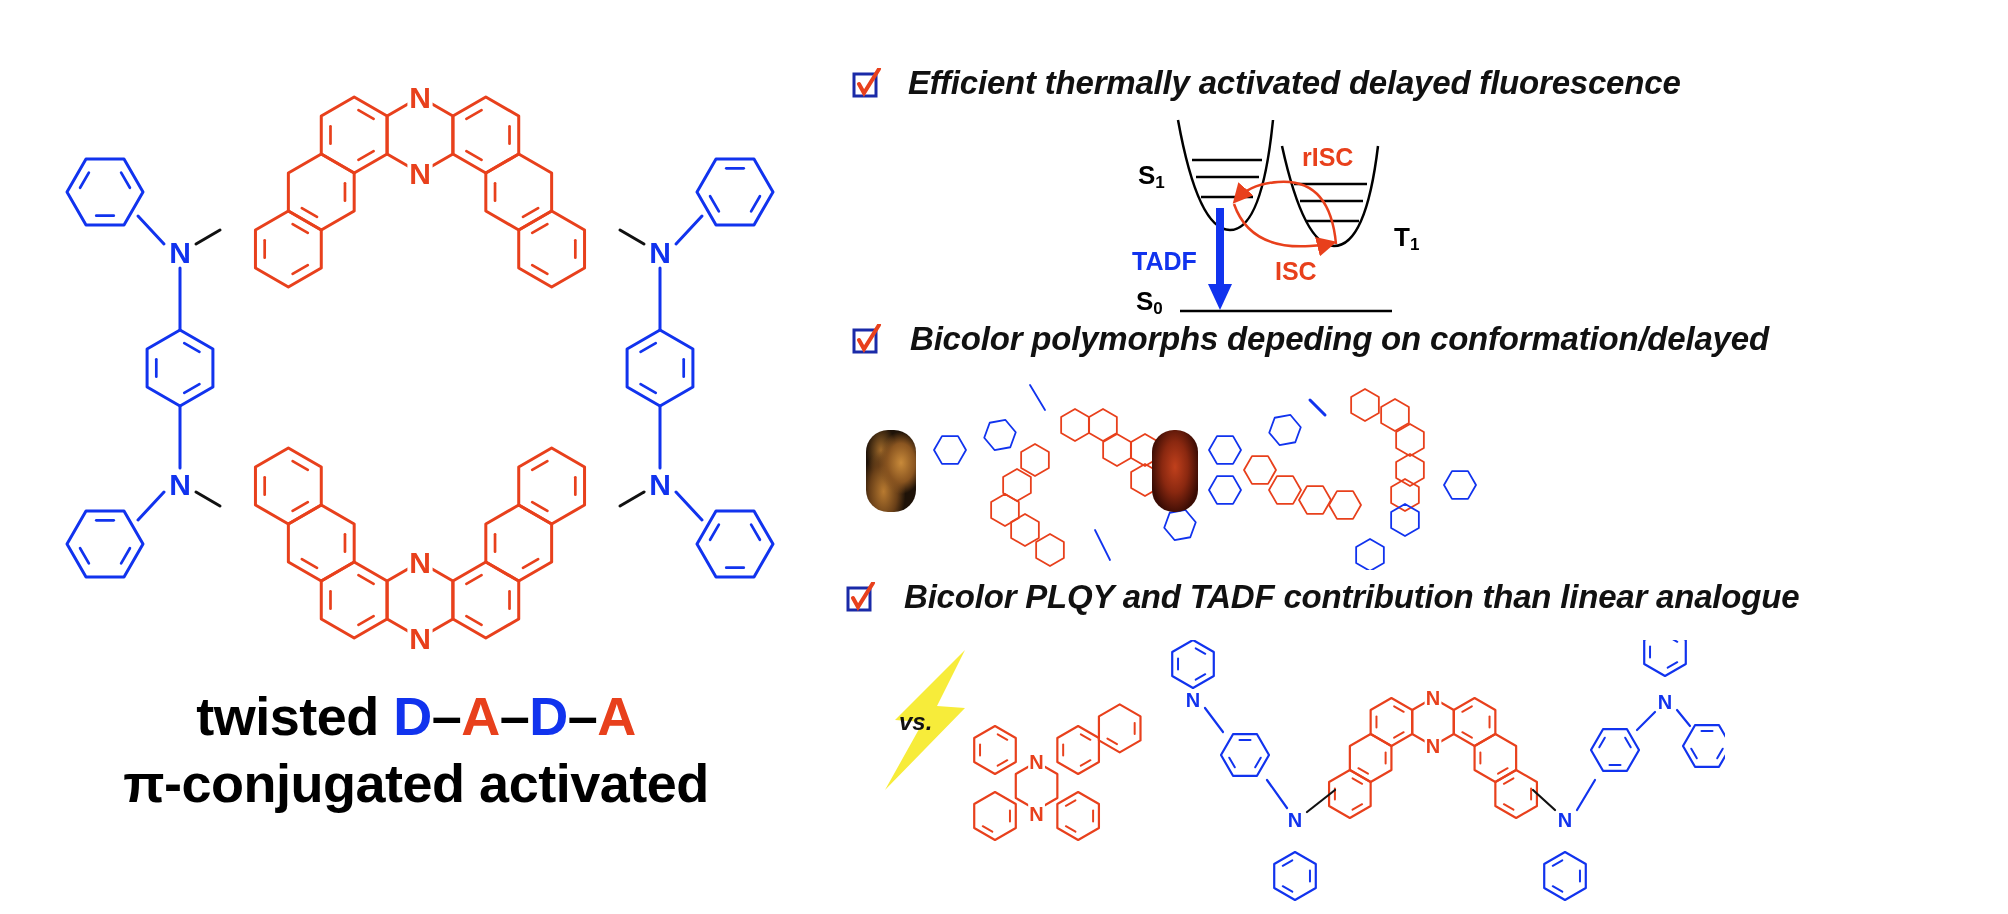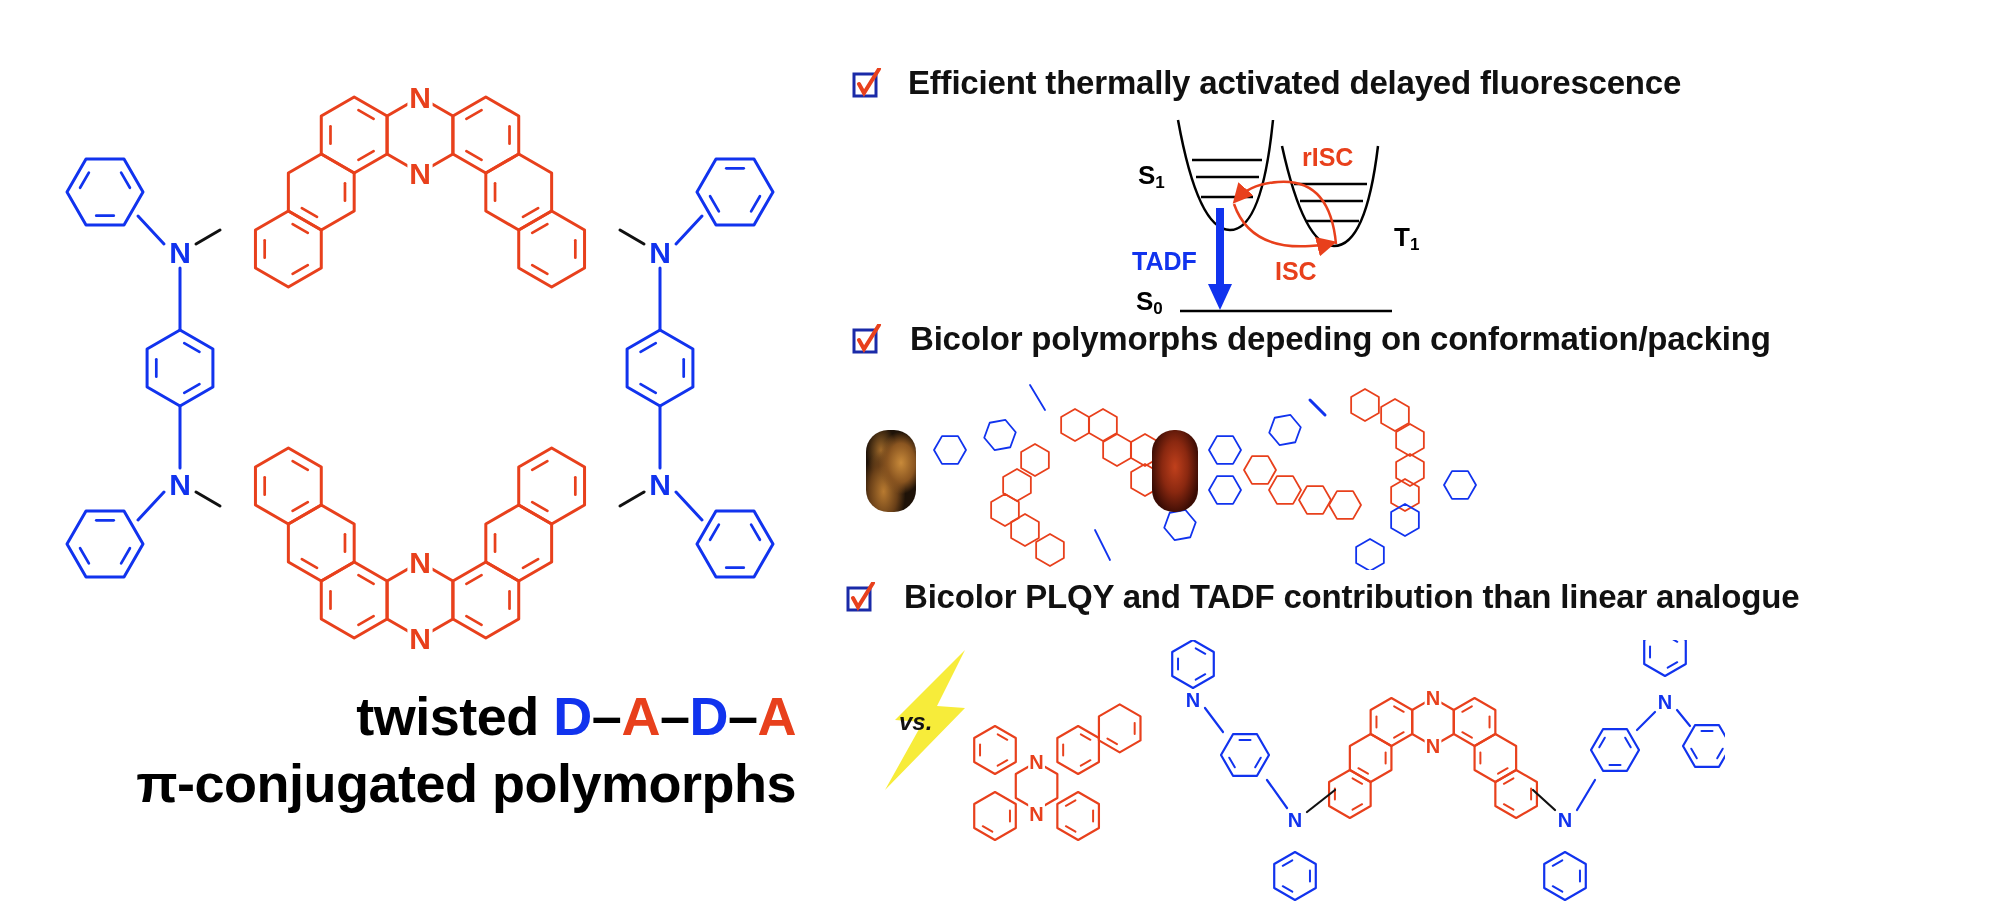--- a/index.html
+++ b/index.html
@@ -1,22 +1,22 @@
 <!DOCTYPE html>
 <html><head>
 <meta charset="utf-8">
 <style>
   html, body { margin:0; padding:0; background:#ffffff; }
   body { width:2008px; height:914px; position:relative; overflow:hidden;
          font-family:"Liberation Sans", sans-serif; }
   .abs { position:absolute; }
-  .caption { font-weight:bold; font-size:54px; color:#000; text-align:right; width:760px; left:36px; line-height:66px; letter-spacing:-0.5px; }
+  .caption { font-weight:bold; font-size:54px; color:#000; text-align:center; width:760px; left:36px; line-height:66px; letter-spacing:-0.5px; }
   .blue { color:#1133ee; }
   .red { color:#e8401c; }
-  .feat { font-weight:bold; font-size:33px; color:#111; white-space:nowrap; letter-spacing:-0.2px; }
+  .feat { font-weight:bold; font-size:33px; color:#111; white-space:nowrap; letter-spacing:-0.2px;font-style:italic; }
   .chk { width:30px; height:30px; position:absolute; }
   svg text { font-family:"Liberation Sans", sans-serif; font-weight:bold; }
 </style>
 </head>
 <body>
 
 <svg class="abs" style="left:30px;top:40px" width="780" height="640" viewBox="0 0 780 640">
   <g id="mc" fill="none" stroke-width="3" stroke-linejoin="round">
       <polygon points="390,57 422.9089653438087,76 422.9089653438087,114 390,133 357.0910346561913,114 357.0910346561913,76" stroke="#e8401c" stroke-width="3" fill="none" stroke-linejoin="round"></polygon>
       <polygon points="324.1820693123827,57 357.09103465619137,76 357.09103465619137,114 324.1820693123827,133 291.273103968574,114 291.273103968574,76" stroke="#e8401c" stroke-width="3" fill="none" stroke-linejoin="round"></polygon>
@@ -116,36 +116,36 @@
       <line x1="646" y1="204" x2="672" y2="176" stroke="#1133ee" stroke-width="3" stroke-linecap="round"></line>
       <line x1="134" y1="452" x2="108" y2="480" stroke="#1133ee" stroke-width="3" stroke-linecap="round"></line>
       <line x1="646" y1="452" x2="672" y2="480" stroke="#1133ee" stroke-width="3" stroke-linecap="round"></line>
     </g>
 </svg>
 
 <div class="abs caption" style="top:683px">
   <span>twisted</span>
   <span class="blue">D</span><span>–</span><span class="red">A</span><span>–</span><span class="blue">D</span><span>–</span><span class="red">A</span>
 </div>
-<div class="abs caption" style="top:750px">π-conjugated polymorphs</div>
+<div class="abs caption" style="top:750px">π-conjugated activated</div>
 
 <div class="abs" style="left:852px;top:66px">
   <svg class="chk" style="left:0;top:2px" viewBox="0 0 30 30">
     <rect x="2" y="6" width="22" height="22" fill="none" stroke="#1a2aa8" stroke-width="3"></rect>
     <path d="M7 16 L12 25 L27 1" fill="none" stroke="#e8401c" stroke-width="4" stroke-linecap="round"></path>
   </svg>
   <span class="feat abs" style="left:56px;top:-2px">Efficient thermally activated delayed fluorescence</span>
 </div>
 
 <div class="abs" style="left:852px;top:322px">
   <svg class="chk" style="left:0;top:2px" viewBox="0 0 30 30">
     <rect x="2" y="6" width="22" height="22" fill="none" stroke="#1a2aa8" stroke-width="3"></rect>
     <path d="M7 16 L12 25 L27 1" fill="none" stroke="#e8401c" stroke-width="4" stroke-linecap="round"></path>
   </svg>
-  <span class="feat abs" style="left:58px;top:-2px">Bicolor polymorphs depeding on conformation/packing</span>
+  <span class="feat abs" style="left:58px;top:-2px">Bicolor polymorphs depeding on conformation/delayed</span>
 </div>
 
 <div class="abs" style="left:846px;top:580px">
   <svg class="chk" style="left:0;top:2px" viewBox="0 0 30 30">
     <rect x="2" y="6" width="22" height="22" fill="none" stroke="#1a2aa8" stroke-width="3"></rect>
     <path d="M7 16 L12 25 L27 1" fill="none" stroke="#e8401c" stroke-width="4" stroke-linecap="round"></path>
   </svg>
   <span class="feat abs" style="left:58px;top:-2px">Bicolor PLQY and TADF contribution than linear analogue</span>
 </div>
 

